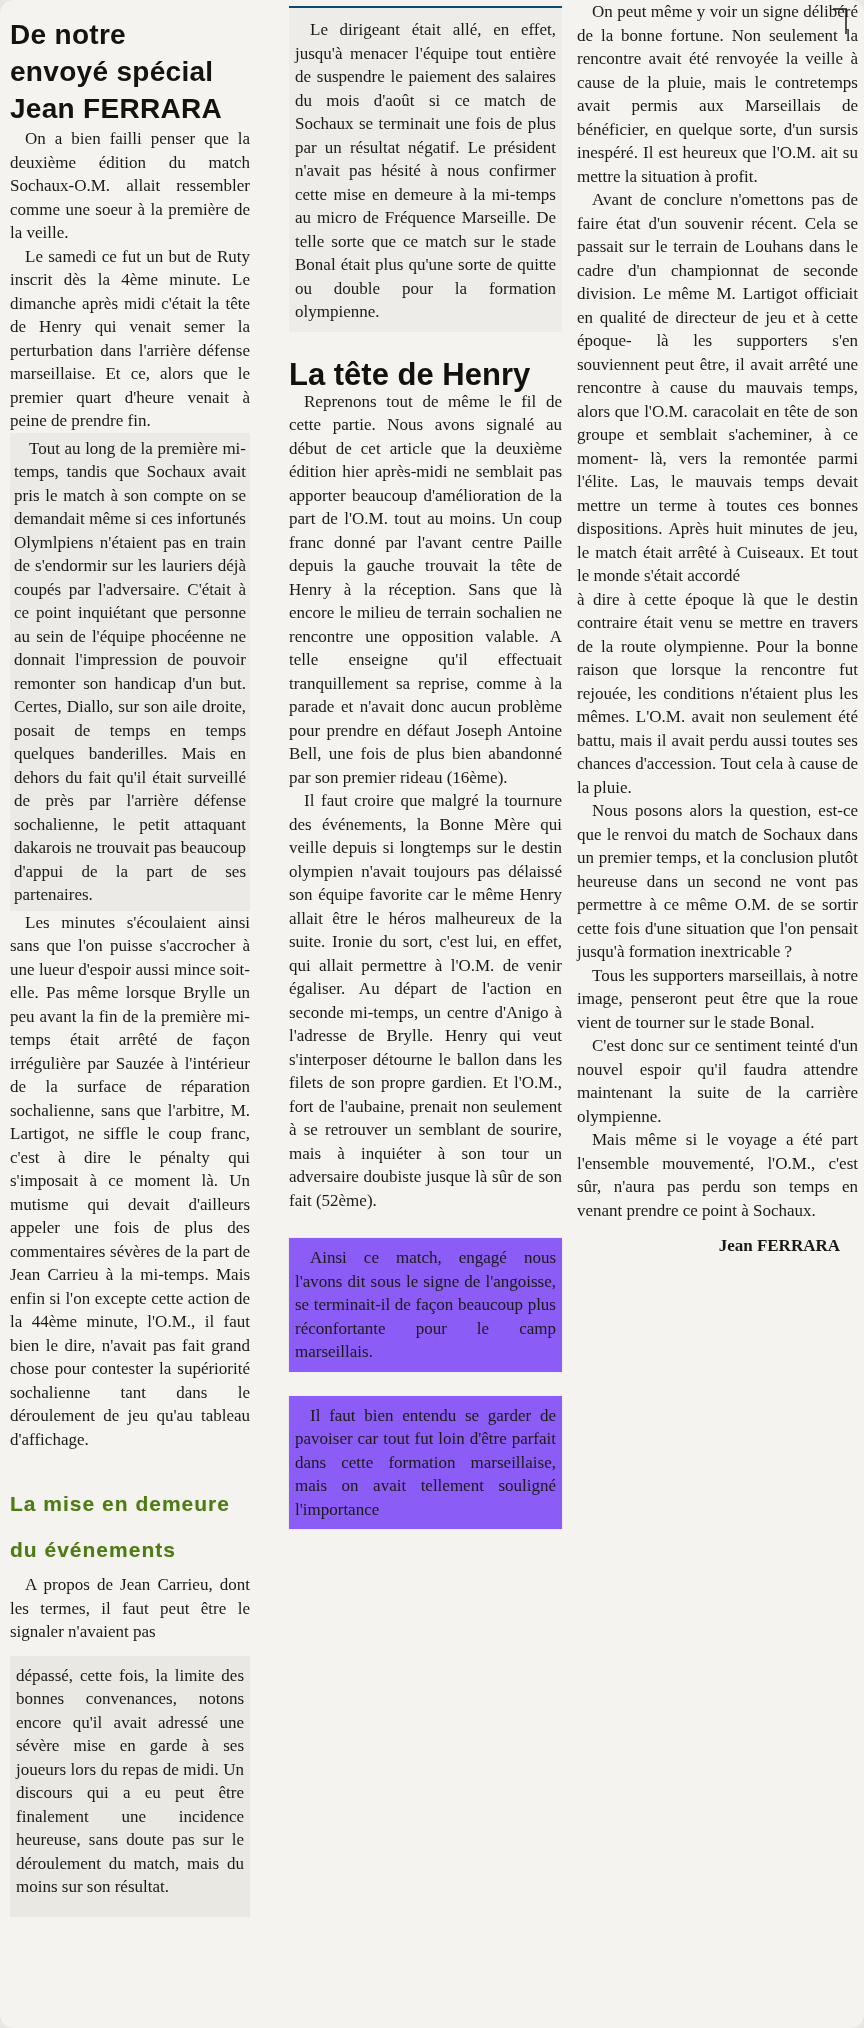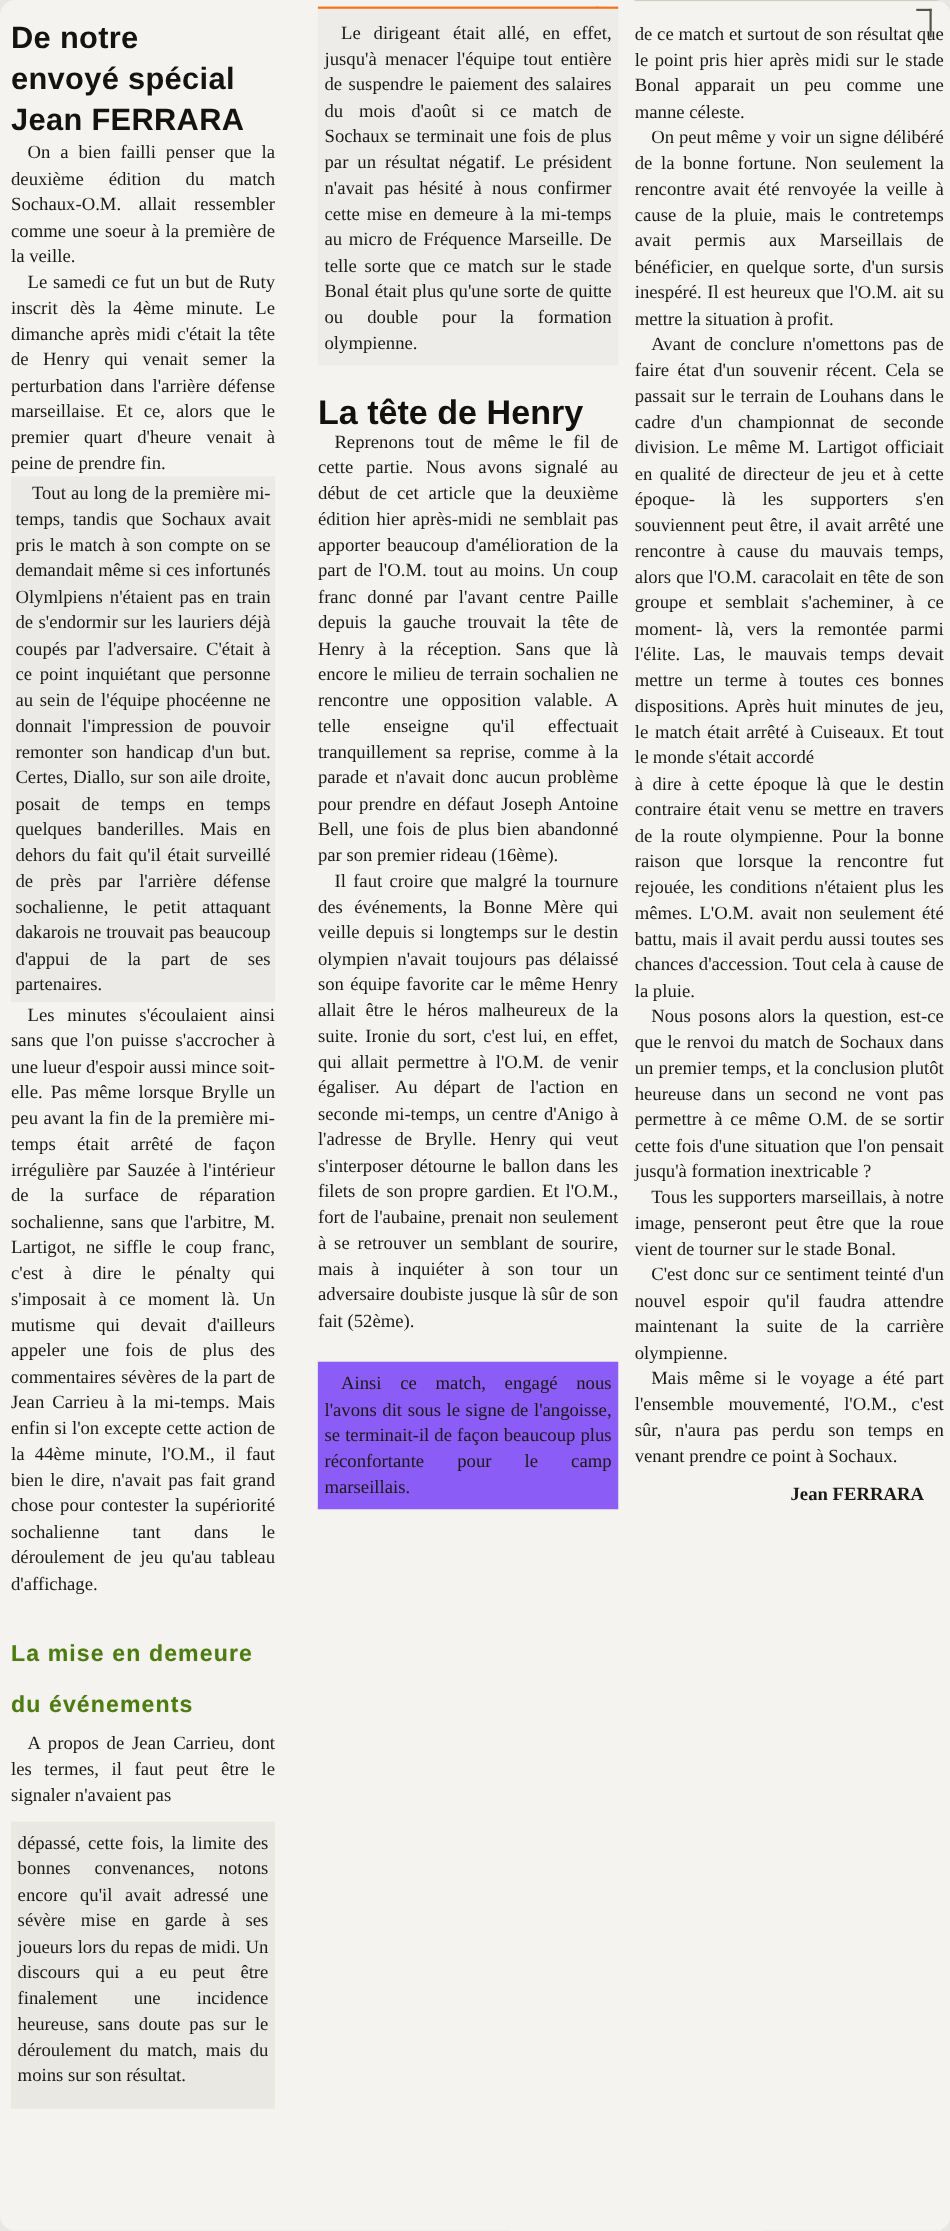--- a/index.html
+++ b/index.html
@@ -50,21 +50,21 @@
   .mid-heading{
     font-family:"Liberation Sans", sans-serif;
     font-weight:bold;
     font-size:31px;line-height:30px;
     color:#12110e;
     margin:28px 0 0 0;
   }
   .block-grey{background:#e9e8e3;padding:8px 6px;}
   .block-light{background:#8b5cf6;padding:8px 6px;box-shadow:0 0 0 1px #edece8;}
   .first-mid{
-    border-top:2px solid #f97316;
+    border-top:2px solid #0c4a6e;
     background:#edece8;
     padding:10px 6px 8px 6px;
     margin-top:6px;
   }
   .first-right{border-top:1px solid #cfcdc6;padding-top:18px;}
   .tint-soft{background:#eceae6;padding:4px 4px;}
   .signature{
     font-weight:bold;
     font-size:17px;
     text-align:right;
@@ -109,26 +109,26 @@
   <div class="col col-mid">
     <div class="first-mid">
       <p class="body">Le dirigeant était allé, en effet, jusqu'à menacer l'équipe tout entière de suspendre le paiement des salaires du mois d'août si ce match de Sochaux se terminait une fois de plus par un résultat négatif. Le président n'avait pas hésité à nous confirmer cette mise en demeure à la mi-temps au micro de Fréquence Marseille. De telle sorte que ce match sur le stade Bonal était plus qu'une sorte de quitte ou double pour la formation olympienne.</p>
     </div>
     <h2 class="mid-heading">La tête de Henry</h2>
     <p class="body mt22">Reprenons tout de même le fil de cette partie. Nous avons signalé au début de cet article que la deuxième édition hier après-midi ne semblait pas apporter beaucoup d'amélioration de la part de l'O.M. tout au moins. Un coup franc donné par l'avant centre Paille depuis la gauche trouvait la tête de Henry à la réception. Sans que là encore le milieu de terrain sochalien ne rencontre une opposition valable. A telle enseigne qu'il effectuait tranquillement sa reprise, comme à la parade et n'avait donc aucun problème pour prendre en défaut Joseph Antoine Bell, une fois de plus bien abandonné par son premier rideau (16ème).</p>
     <p class="body">Il faut croire que malgré la tournure des événements, la Bonne Mère qui veille depuis si longtemps sur le destin olympien n'avait toujours pas délaissé son équipe favorite car le même Henry allait être le héros malheureux de la suite. Ironie du sort, c'est lui, en effet, qui allait permettre à l'O.M. de venir égaliser. Au départ de l'action en seconde mi-temps, un centre d'Anigo à l'adresse de Brylle. Henry qui veut s'interposer détourne le ballon dans les filets de son propre gardien. Et l'O.M., fort de l'aubaine, prenait non seulement à se retrouver un semblant de sourire, mais à inquiéter à son tour un adversaire doubiste jusque là sûr de son fait (52ème).</p>
     <div class="block-light mt26">
       <p class="body">Ainsi ce match, engagé nous l'avons dit sous le signe de l'angoisse, se terminait-il de façon beaucoup plus réconfortante pour le camp marseillais.</p>
     </div>
+    <div class="block-light mt24">
+      <p class="body">Il faut bien entendu se garder de pavoiser car tout fut loin d'être parfait dans cette formation marseillaise, mais on avait tellement souligné l'importance</p>
+    </div>
   </div>
 
   <div class="col col-right">
-    <div class="first-right">
-      <p class="body noindent">de ce match et surtout de son résultat que le point pris hier après midi sur le stade Bonal apparait un peu comme une manne céleste.</p>
-    </div>
     <p class="body mt26">On peut même y voir un signe délibéré de la bonne fortune. Non seulement la rencontre avait été renvoyée la veille à cause de la pluie, mais le contretemps avait permis aux Marseillais de bénéficier, en quelque sorte, d'un sursis inespéré. Il est heureux que l'O.M. ait su mettre la situation à profit.</p>
     <p class="body mt24">Avant de conclure n'omettons pas de faire état d'un souvenir récent. Cela se passait sur le terrain de Louhans dans le cadre d'un championnat de seconde division. Le même M. Lartigot officiait en qualité de directeur de jeu et à cette époque- là les supporters s'en souviennent peut être, il avait arrêté une rencontre à cause du mauvais temps, alors que l'O.M. caracolait en tête de son groupe et semblait s'acheminer, à ce moment- là, vers la remontée parmi l'élite. Las, le mauvais temps devait mettre un terme à toutes ces bonnes dispositions. Après huit minutes de jeu, le match était arrêté à Cuiseaux. Et tout le monde s'était accordé</p>
     <p class="body noindent mt32">à dire à cette époque là que le destin contraire était venu se mettre en travers de la route olympienne. Pour la bonne raison que lorsque la rencontre fut rejouée, les conditions n'étaient plus les mêmes. L'O.M. avait non seulement été battu, mais il avait perdu aussi toutes ses chances d'accession. Tout cela à cause de la pluie.</p>
     <p class="body mt16">Nous posons alors la question, est-ce que le renvoi du match de Sochaux dans un premier temps, et la conclusion plutôt heureuse dans un second ne vont pas permettre à ce même O.M. de se sortir cette fois d'une situation que l'on pensait jusqu'à formation inextricable ?</p>
     <p class="body mt24">Tous les supporters marseillais, à notre image, penseront peut être que la roue vient de tourner sur le stade Bonal.</p>
     <p class="body mt22">C'est donc sur ce sentiment teinté d'un nouvel espoir qu'il faudra attendre maintenant la suite de la carrière olympienne.</p>
     <p class="body mt22">Mais même si le voyage a été part l'ensemble mouvementé, l'O.M., c'est sûr, n'aura pas perdu son temps en venant prendre ce point à Sochaux.</p>
     <div class="signature">Jean FERRARA</div>
   </div>
 

